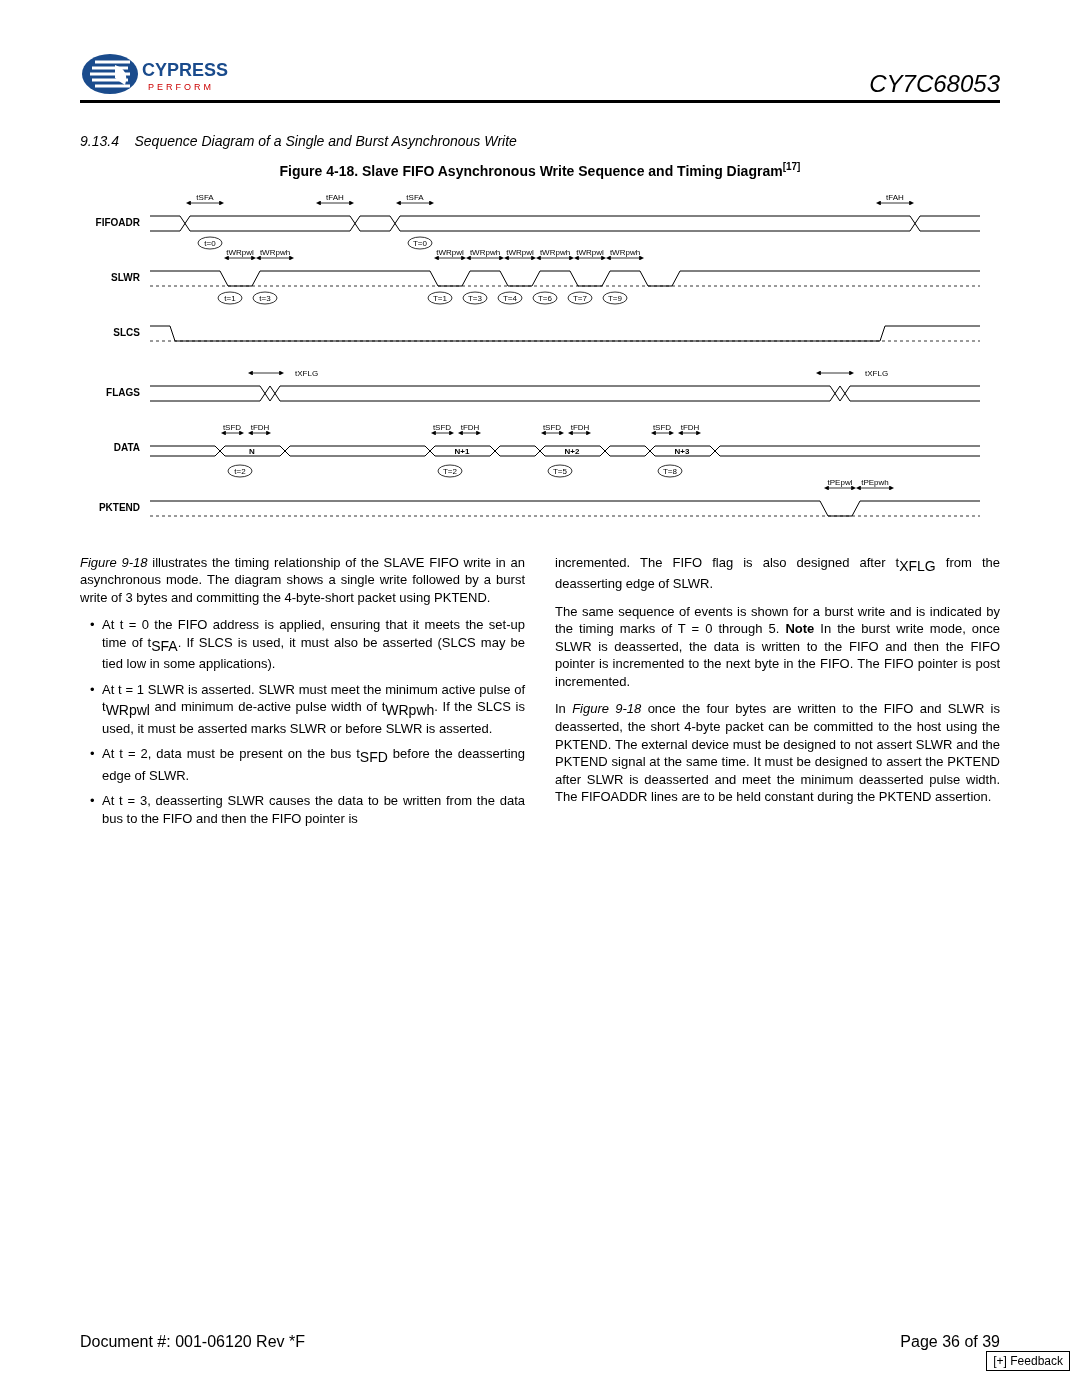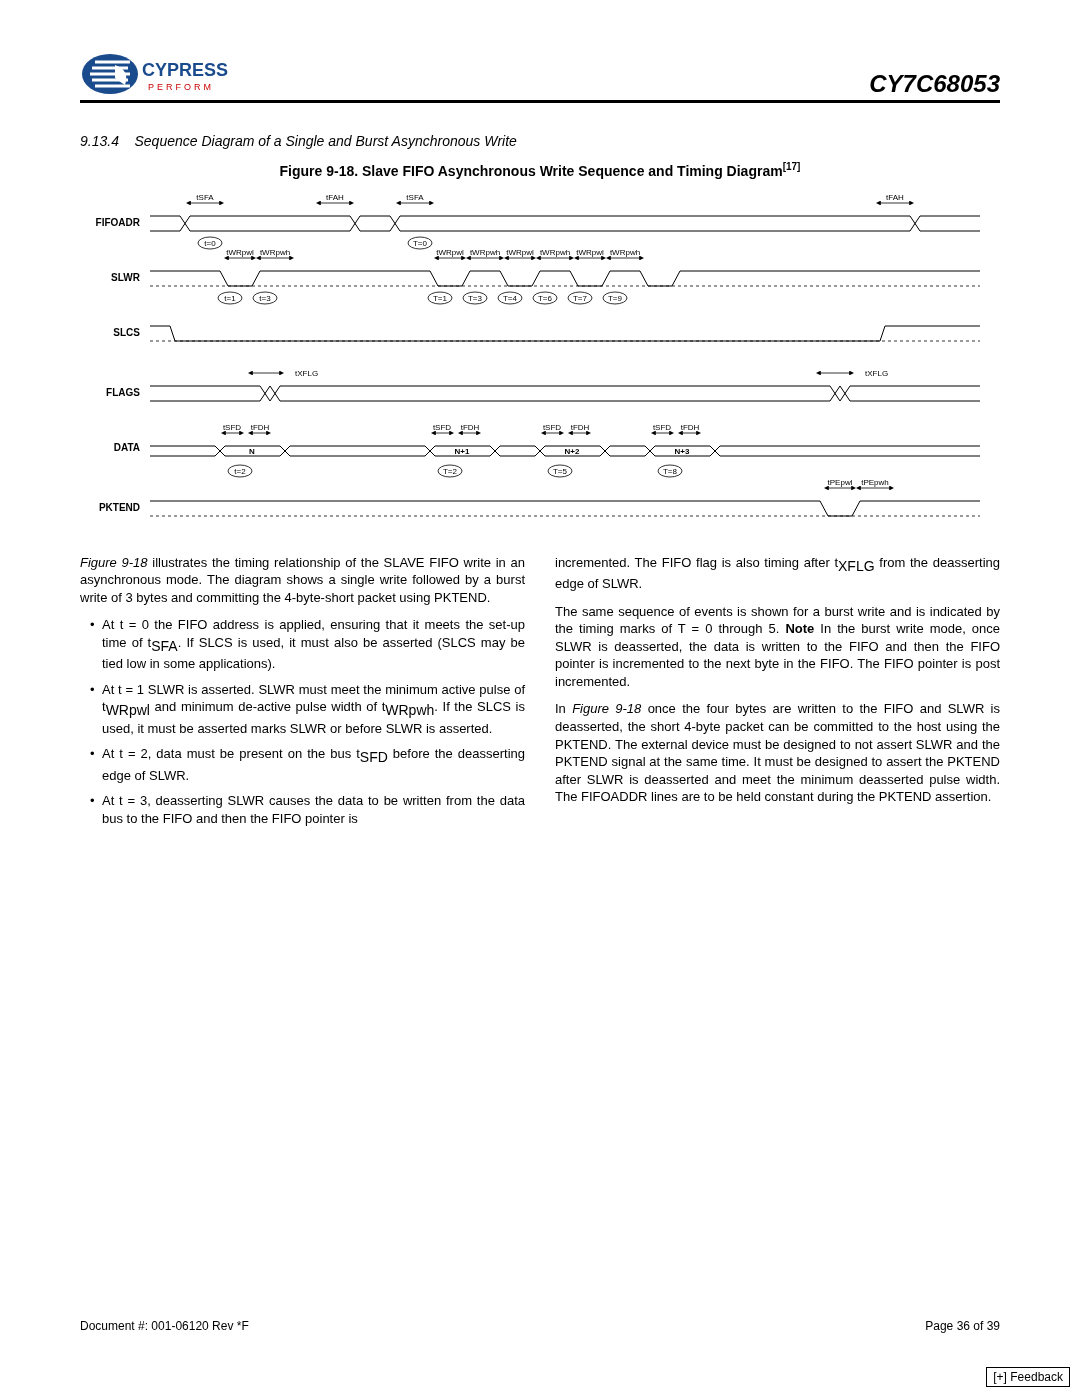--- a/index.html
+++ b/index.html
@@ -20,21 +20,21 @@
     border-bottom: 3px solid #000;
     padding-bottom: 2px;
     margin-bottom: 30px;
   }
   .logo {
     display: flex;
     align-items: center;
   }
   .part-number {
     font-size: 24px;
-    font-weight: bold;
+    font-weight: normal;
     font-style: italic;
   }
   .section-title {
     font-style: italic;
     font-size: 14px;
     margin-bottom: 12px;
   }
   .figure-caption {
     text-align: center;
     font-weight: bold;
@@ -55,30 +55,30 @@
     text-align: justify;
   }
   .col { flex: 1; }
   .col p { margin-bottom: 10px; }
   .col ul { list-style: none; margin-left: 10px; }
   .col ul li { margin-bottom: 8px; padding-left: 12px; position: relative; }
   .col ul li::before { content: "•"; position: absolute; left: 0; }
   sub { font-size: 14px; vertical-align: sub; }
   .footer {
     position: absolute;
-    bottom: 64px;
+    bottom: 46px;
     left: 80px;
     right: 80px;
     display: flex;
     justify-content: space-between;
-    font-size: 12px;
+    font-size: 16px;
   }
   .feedback-btn {
     position: absolute;
-    bottom: 10px;
+    bottom: 26px;
     right: 10px;
     border: 1px solid #000;
     padding: 2px 6px;
     font-size: 12px;
     background: #fff;
   }
   .italic { font-style: italic; }
 </style>
 </head>
 <body>
@@ -101,21 +101,21 @@
 
 
 <div class="section-title">
   <span>9.13.4</span>
   &nbsp;&nbsp;
   <span>Sequence Diagram of a Single and Burst Asynchronous Write</span>
 </div>
 
 
 <div class="figure-caption">
-  <span>Figure 9-18. Slave FIFO Asynchronous Write Sequence and Timing Diagram</span><sup>[17]</sup>
+  <span>Figure 4-18. Slave FIFO Asynchronous Write Sequence and Timing Diagram</span><sup>[17]</sup>
 </div>
 
 
 <svg class="timing-diagram" viewBox="0 0 920 340">
   <style>
     .sig { stroke:#000; stroke-width:1; fill:none; }
     .dash { stroke:#000; stroke-width:0.8; fill:none; stroke-dasharray:3,3; }
     .lbl { font-family:Arial; font-size:10px; font-weight:bold; }
     .tlbl { font-family:Arial; font-size:8px; }
     .oval { fill:#fff; stroke:#000; stroke-width:0.8; }
@@ -252,21 +252,21 @@
       <li>
         <span>At  t = 2, data must be present on the bus t</span><sub>SFD</sub><span> before the deasserting edge of SLWR.</span>
       </li>
       <li>
         <span>At  t = 3, deasserting SLWR causes the data to be written from the data bus to the FIFO and then the FIFO pointer is</span>
       </li>
     </ul>
   </div>
   <div class="col">
     <p>
-      <span>incremented. The FIFO flag is also timing after t</span><sub>XFLG</sub><span> from the deasserting edge of SLWR.</span>
+      <span>incremented. The FIFO flag is also designed after t</span><sub>XFLG</sub><span> from the deasserting edge of SLWR.</span>
     </p>
     <p>
       <span>The same sequence of events is shown for a burst write and is indicated by the timing marks of T = 0 through 5. </span><b>Note</b><span> In the burst write mode, once SLWR is deasserted, the data is written to the FIFO and then the FIFO pointer is incremented to the next byte in the FIFO. The FIFO pointer is post incremented.</span>
     </p>
     <p>
       <span>In </span><span class="italic">Figure 9-18</span><span> once the four bytes are written to the FIFO and SLWR is deasserted, the short 4-byte packet can be committed to the host using the PKTEND. The external device must be designed to not assert SLWR and the PKTEND signal at the same time. It must be designed to assert the PKTEND after SLWR is deasserted and meet the minimum deasserted pulse width. The FIFOADDR lines are to be held constant during the PKTEND assertion.</span>
     </p>
   </div>
 </div>
 

